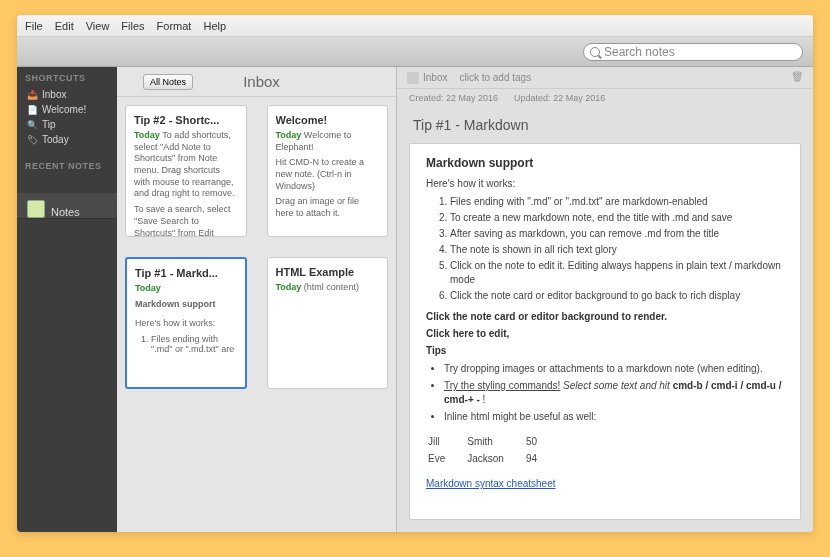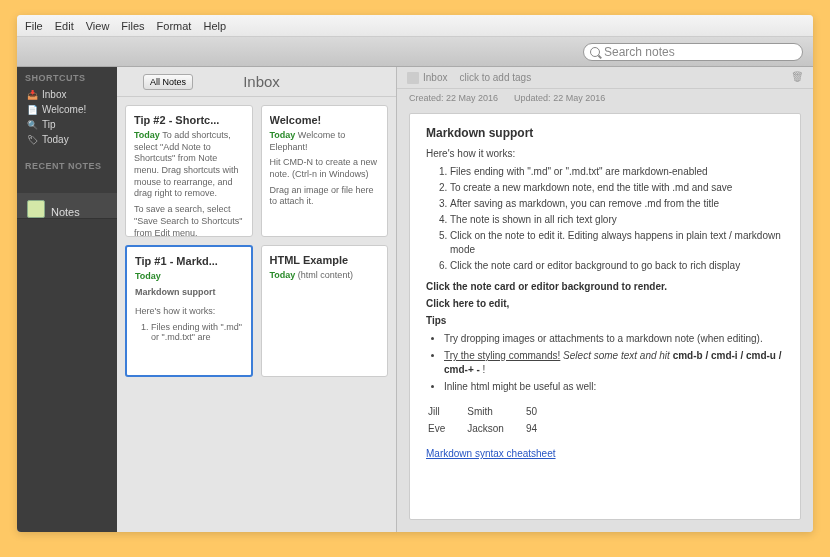--- a/index.html
+++ b/index.html
@@ -19,21 +19,21 @@
 .nav-item{height:26px;display:flex;align-items:flex-end;padding:0 10px;font-size:11px;color:#ddd;cursor:pointer;border-bottom:1px solid #333}
 .nav-item.active{background:#4a4a4a}
 .nav-item .nic{width:18px;height:18px;margin-right:6px;border-radius:2px}
 .nic.notes{background:#d4e8a8;border:1px solid #8a8}
 .nic.nb{background:#8b6f47;border:1px solid #654}
 .nic.tags{background:#b8d8c0;border:1px solid #7a7}
 .notelist{width:280px;background:#e5e5e5;border-right:1px solid #bbb;display:flex;flex-direction:column}
 .nl-head{height:30px;display:flex;align-items:center;padding:0 26px;border-bottom:1px solid #ccc}
 .all-btn{font-size:9px;background:linear-gradient(#fafafa,#e0e0e0);border:1px solid #aaa;border-radius:3px;padding:2px 6px;cursor:pointer}
 .nl-title{flex:1;text-align:center;font-size:15px;color:#666;font-weight:normal;margin-left:-40px}
-.cards{padding:8px;display:grid;grid-template-columns:1fr 1fr;gap:8px;overflow-y:auto}
+.cards{padding:8px;display:grid;grid-template-columns:1fr 1fr;gap:20px;overflow-y:auto}
 .card{background:#fff;border:1px solid #ccc;border-radius:3px;padding:8px;height:132px;overflow:hidden;font-size:9px;color:#666;cursor:pointer}
 .card.sel{border:2px solid #3b7dd8}
 .card h3{font-size:11px;color:#333;margin-bottom:4px;font-weight:bold;white-space:nowrap;overflow:hidden;text-overflow:ellipsis}
 .card .today{color:#2a8a2a;font-weight:bold}
 .card p{margin-bottom:4px;line-height:1.3}
 .card ol{margin-left:16px}
 .detail{flex:1;background:#e0e0e0;display:flex;flex-direction:column;overflow:hidden}
 .d-bar{height:22px;display:flex;align-items:center;padding:0 10px;font-size:10px;color:#888;border-bottom:1px solid #ccc}
 .d-bar .bic{width:12px;height:12px;background:#ccc;margin-right:4px;border-radius:1px}
 .trash{margin-left:auto;width:12px;height:14px;color:#999}
@@ -133,20 +133,21 @@
       <div class="d-bar">
         <span class="bic"></span>
         <span>Inbox</span>
         <span style="margin-left:12px">click to add tags</span>
         <span class="trash">🗑</span>
       </div>
       <div class="d-meta">
         <span><span>Created:</span> <span>22 May 2016</span></span>
         <span><span>Updated:</span> <span>22 May 2016</span></span>
       </div>
+      <div class="d-title">Tip #1 - Markdown</div>
       <div class="d-body">
         <h2>Markdown support</h2>
         <p>Here's how it works:</p>
         <ol>
           <li>Files ending with ".md" or ".md.txt" are markdown-enabled</li>
           <li>To create a new markdown note, end the title with .md and save</li>
           <li>After saving as markdown, you can remove .md from the title</li>
           <li>The note is shown in all rich text glory</li>
           <li>Click on the note to edit it. Editing always happens in plain text / markdown mode</li>
           <li>Click the note card or editor background to go back to rich display</li>

